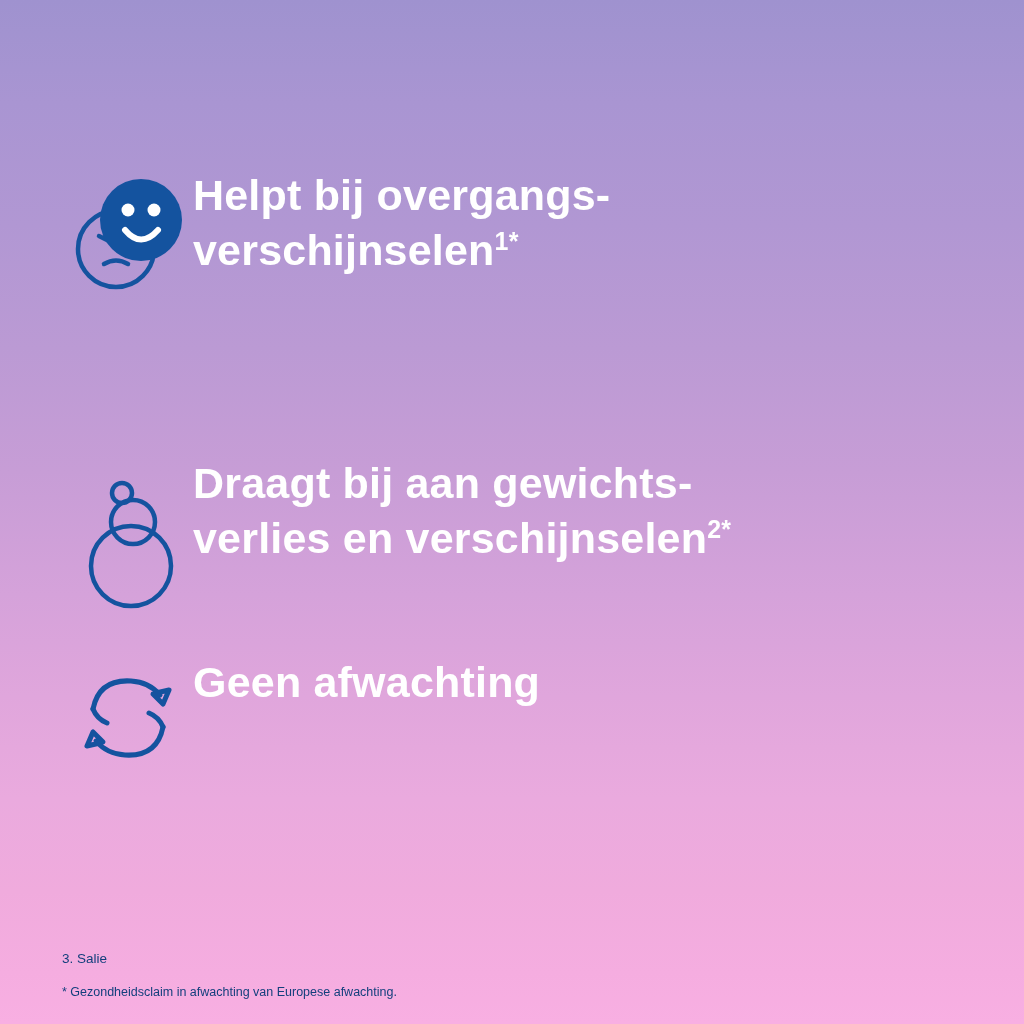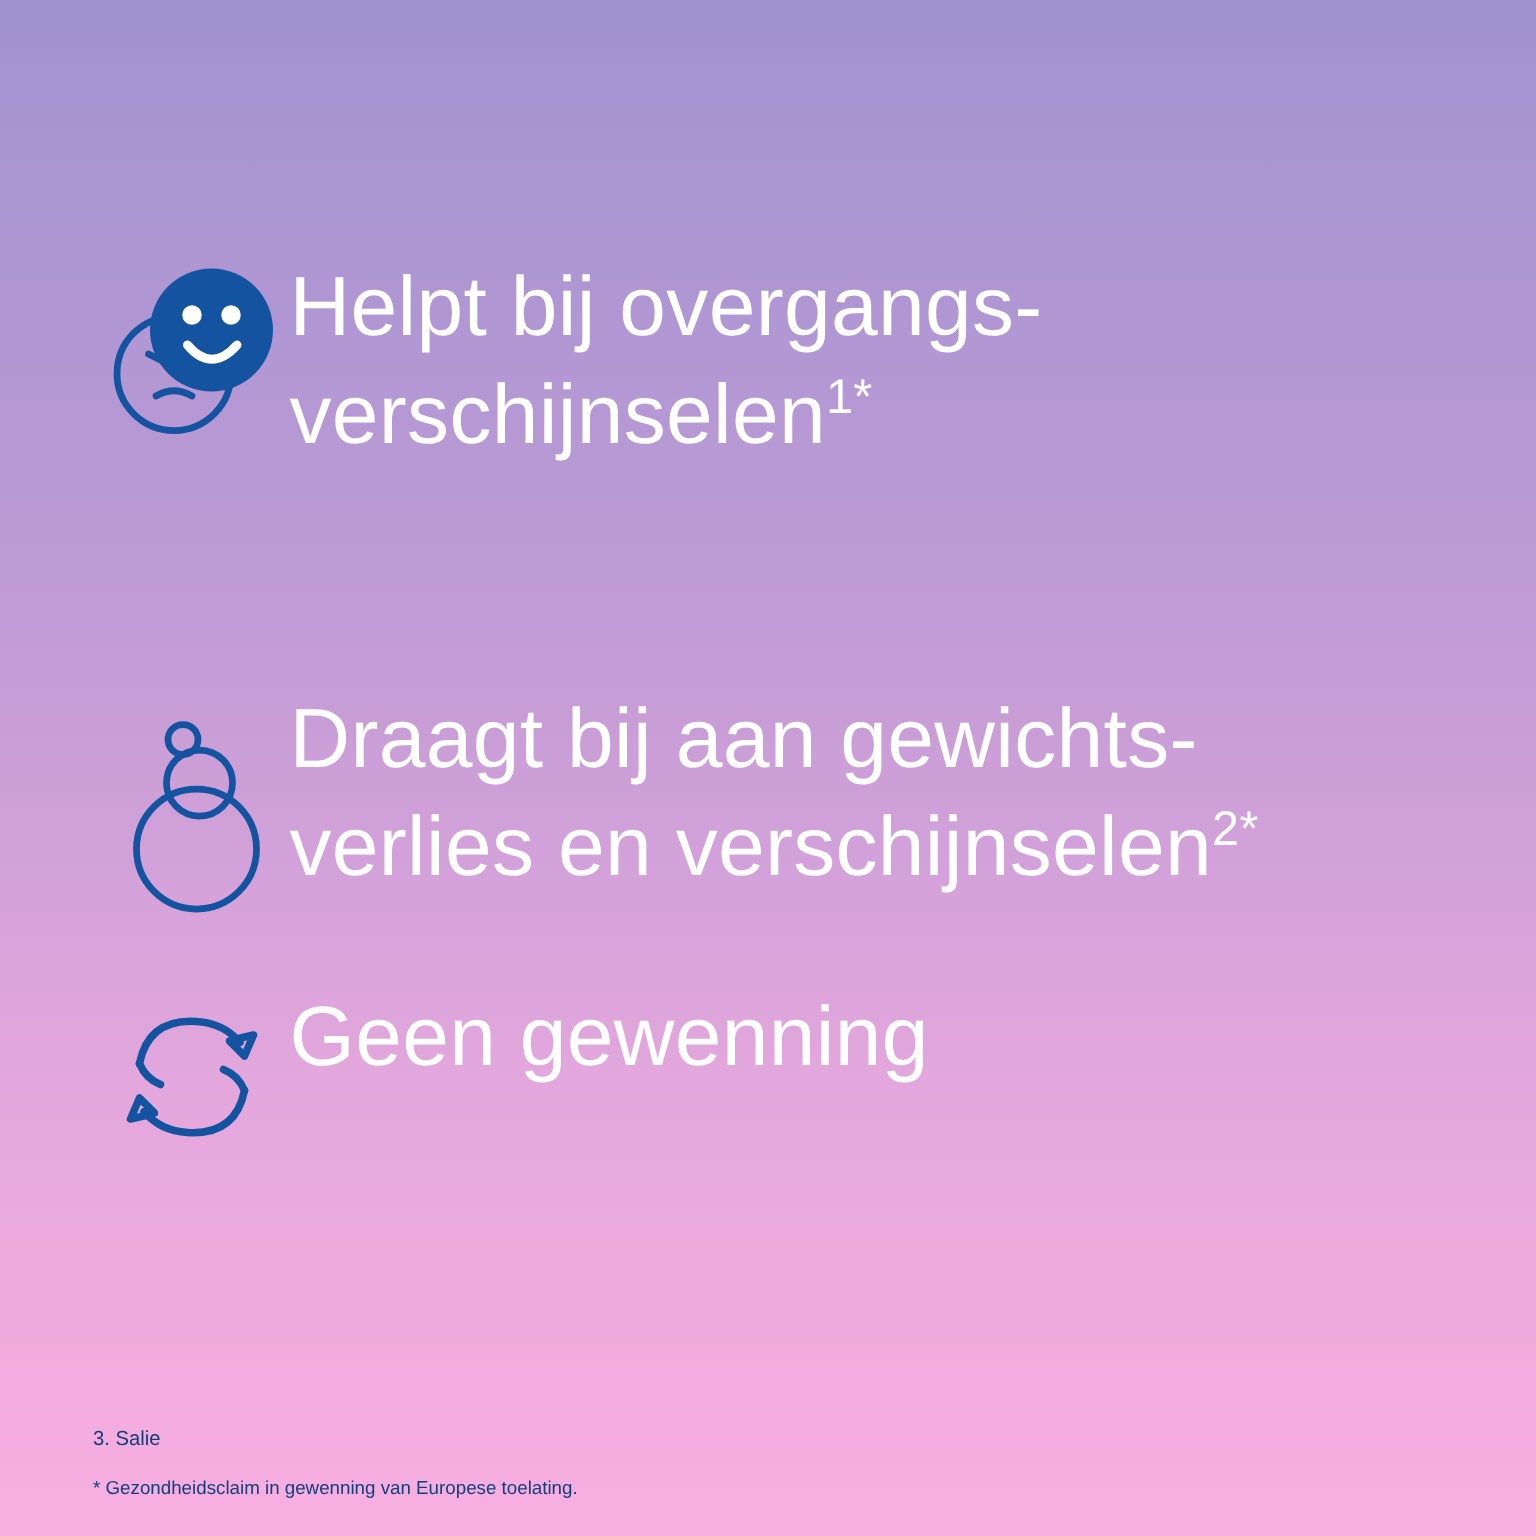--- a/index.html
+++ b/index.html
@@ -47,23 +47,23 @@
     flex: 0 0 120px;
     display: flex;
     justify-content: flex-start;
     align-items: flex-start;
   }
   .feature .text-wrap {
     flex: 1 1 auto;
   }
   .headline {
     color: #ffffff;
-    font-size: 56px;
+    font-size: 43px;
     line-height: 1.28;
-    font-weight: 400;
+    font-weight: 700;
     letter-spacing: 0.2px;
   }
   .headline sup {
     font-size: 0.58em;
     vertical-align: super;
     line-height: 0;
   }
   .subline {
     color: #ffffff;
     font-size: 32px;
@@ -152,25 +152,25 @@
       <div class="icon-wrap">
         <svg width="110" height="110" viewBox="0 0 110 110">
           <path d="M20 44 q6 -30 38 -28 q18 1 29 14 l-7 -1 l10 10 l6 -14 l-13 3" fill="none" stroke="#14539f" stroke-width="5" stroke-linecap="round" stroke-linejoin="round"></path>
           <path d="M90 62 q-6 30 -38 28 q-18 -1 -29 -14 l7 1 l-10 -10 l-6 14 l13 -3" fill="none" stroke="#14539f" stroke-width="5" stroke-linecap="round" stroke-linejoin="round"></path>
           <path d="M20 44 q4 10 14 14" fill="none" stroke="#14539f" stroke-width="5" stroke-linecap="round"></path>
           <path d="M90 62 q-4 -10 -14 -14" fill="none" stroke="#14539f" stroke-width="5" stroke-linecap="round"></path>
         </svg>
       </div>
       <div class="text-wrap">
         <div class="headline">
-          <span>Geen gewenning</span>
+          <span>Geen afwachting</span>
         </div>
       </div>
     </div>
 
   </div>
 
   <div class="footnotes">
     <div class="fn-line">3. Salie</div>
-    <div class="claim fn-line">* Gezondheidsclaim in gewenning van Europese toelating.</div>
+    <div class="claim fn-line">* Gezondheidsclaim in afwachting van Europese afwachting.</div>
   </div>
 
 </div>
 
 </body></html>

